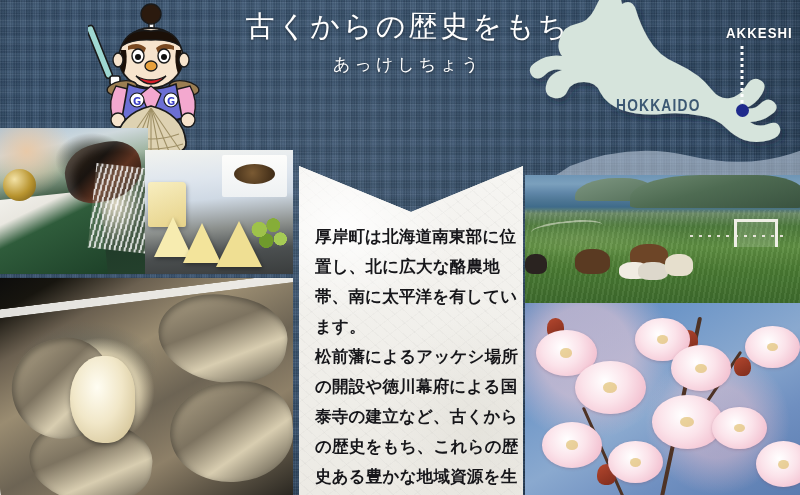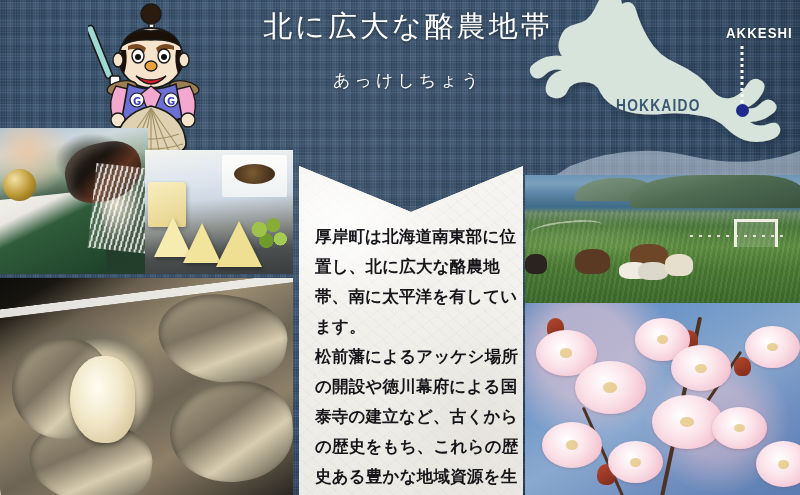--- a/index.html
+++ b/index.html
@@ -35,21 +35,21 @@
     text-align:center; color:#fff;
     text-shadow:0 1px 3px rgba(0,0,0,.45);
   }
   .headline .tagline {
     font-family:"DejaVu Serif", serif;
     font-size:29px; letter-spacing:3px; line-height:1.25;
     font-weight:400;
   }
   .headline .furigana {
     font-family:"DejaVu Serif", serif;
-    font-size:17px; letter-spacing:4px; margin-top:25px;
+    font-size:17px; letter-spacing:4px; margin-top:9px;
   }
   .headline .townname {
     font-family:"DejaVu Serif", serif;
     font-size:62px; letter-spacing:7px; line-height:1.0;
     margin-top:2px; font-weight:400;
   }
 
   
   .mascot { position:absolute; left:88px; top:2px; width:130px; height:168px; }
   .mascot svg { display:block; width:100%; height:100%; }
@@ -365,21 +365,21 @@
       </g>
 
       <ellipse cx="44" cy="158" rx="11" ry="7" fill="#ffffff" stroke="#1a1a1a" stroke-width="1.5"></ellipse>
       <ellipse cx="84" cy="158" rx="11" ry="7" fill="#ffffff" stroke="#1a1a1a" stroke-width="1.5"></ellipse>
       <path d="M36 152 q8 -3 16 0" stroke="#a07a3c" stroke-width="2" fill="none"></path>
       <path d="M76 152 q8 -3 16 0" stroke="#a07a3c" stroke-width="2" fill="none"></path>
     </svg>
   </div>
 
   <div class="headline">
-    <div class="tagline">北に広大な酪農地帯</div>
+    <div class="tagline">古くからの歴史をもち</div>
     <div class="furigana">あっけしちょう</div>
   </div>
 
   <div class="map-area">
     <svg viewBox="0 0 272 196">
       <defs>
         <filter id="mapshadow" x="-20%" y="-20%" width="150%" height="150%">
           <feDropShadow dx="3" dy="4" stdDeviation="3" flood-color="#16283c" flood-opacity="0.45"></feDropShadow>
         </filter>
       </defs>

